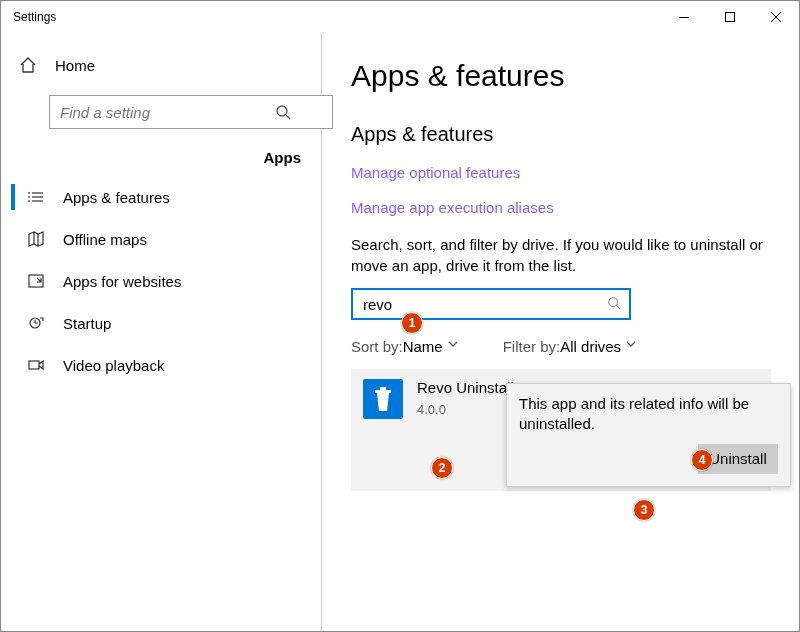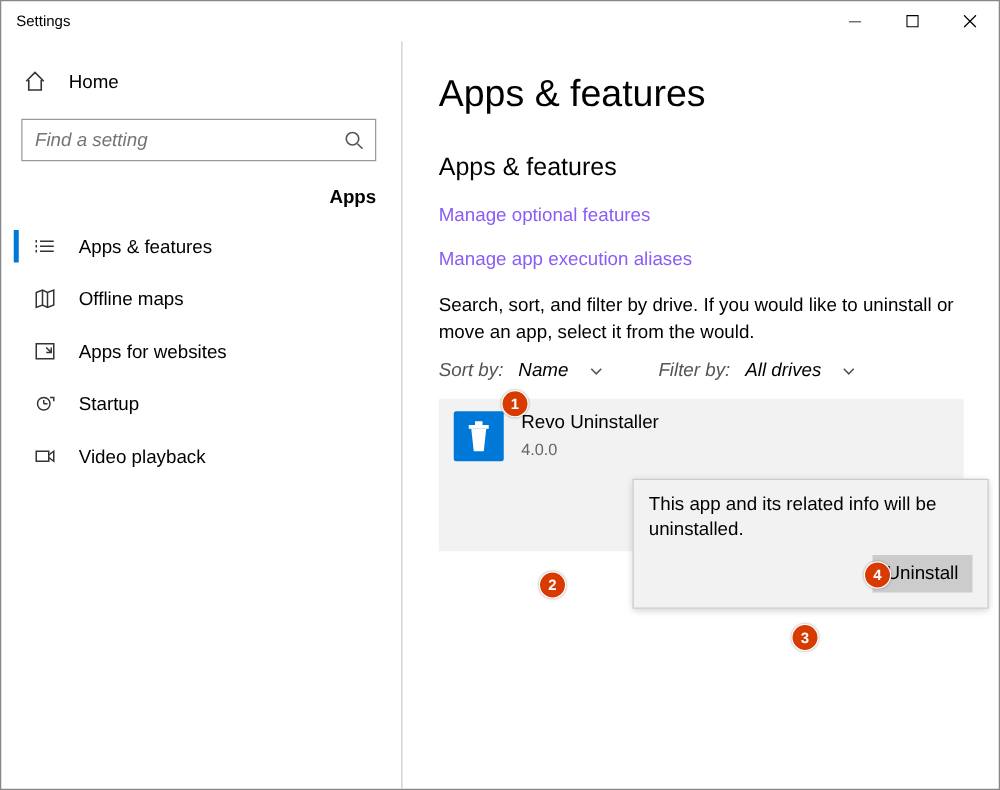--- a/index.html
+++ b/index.html
@@ -6,37 +6,37 @@
   body { width: 800px; height: 632px; background: #fff; overflow: hidden; position: relative; border: 1px solid #888;}
   .titlebar { height: 32px; display:flex; align-items:center; padding-left: 12px; font-size: 12px; color:#000; position:relative;}
   .win-controls { position:absolute; right:0; top:0; display:flex;}
   .win-btn { width:46px; height:32px; display:flex; align-items:center; justify-content:center; font-size:11px; font-family: monospace;}
   .win-btn.close { font-size:14px;}
   .content { display:flex; height: calc(100% - 32px); }
   .sidebar { width: 320px; padding-top: 12px; padding-left: 10px; padding-right: 12px; border-right: 0;}
   .home-row { display:flex; align-items:center; height:40px; gap:18px; padding-left:8px; margin-bottom:10px;}
   .home-label { font-size:15px;}
   .search-wrap { position:relative; margin: 4px 8px 14px 6px;}
-  .search-wrap input { width:100%; height:34px; border:1px solid #999; padding: 0 34px 0 10px; font-size:15px; font-style: italic; color:#555; outline:none;}
+  .search-wrap input { width:100%; height:34px; border:1px solid #999; padding: 0 34px 0 10px; font-size:15px; font-style: italic; color:#555; outline:none;margin-left:32px;}
   .search-wrap .sicon { position:absolute; right:10px; top:9px; width:16px; height:16px;}
   .section-title { font-weight:600; font-size:15px; padding: 6px 8px 10px 8px; text-align: right;}
   .nav-item { display:flex; align-items:center; height:42px; gap:18px; padding-left:16px; font-size:15px; position:relative;}
   .nav-item.active::before { content:""; position:absolute; left:0; top:8px; width:4px; height:26px; background:#0078d7;}
   .nav-icon { width:18px; height:18px; display:flex; align-items:center; justify-content:center;}
   .divider { position:absolute; left:320px; top:32px; width:1px; height:600px; background:#ccc;}
   .main { flex:1; padding: 10px 16px 0 30px; position:relative;}
   h1.page-title { font-weight:300; font-size:30px; margin: 16px 0 30px 0;}
   h2.sub-title { font-weight:400; font-size:20px; margin-bottom:18px;}
   .link { color:#8b5cf6; font-size:15px; margin-bottom:18px; display:block;}
   .desc { font-size:15px; color:#000; line-height:1.4; margin-bottom:12px; max-width:420px;}
   .app-search { position:relative; width:280px; margin-bottom:18px;}
   .app-search input { width:100%; height:32px; border:2px solid #0078d7; padding:0 34px 0 10px; font-size:15px; outline:none;}
   .app-search .sicon { position:absolute; right:10px; top:8px; width:14px; height:14px; color:#777;}
   .sort-row { display:flex; gap:44px; font-size:15px; margin-bottom:14px;}
-  .sort-item { display:flex; align-items:center; gap:12px;font-style:italic;}
+  .sort-item { display:flex; align-items:flex-start; gap:0;}
   .sort-label-val { color:#555;}
   .sort-val { color:#000;}
   .chev { width:12px; height:12px; margin-left:4px;}
   .app-entry { background:#f2f2f2; padding:10px 12px 12px 12px; width:420px; }
   .app-row { display:flex; align-items:flex-start; gap:14px;}
   .app-icon { width:40px; height:40px; background:#0078d7; border-radius:2px; display:flex; align-items:center; justify-content:center;}
   .app-meta { display:flex; flex-direction:column; gap:6px;}
   .app-name { font-size:15px;}
   .app-ver { font-size:13px; color:#666;}
   .app-buttons { display:flex; justify-content:flex-end; gap:6px; margin-top:28px;}
@@ -152,22 +152,31 @@
       </span>
       <span>Video playback</span>
     </div>
   </div>
 
   <div class="main">
     <h1 class="page-title">Apps &amp; features</h1>
     <h2 class="sub-title">Apps &amp; features</h2>
     <a class="link">Manage optional features</a>
     <a class="link">Manage app execution aliases</a>
-    <p class="desc">Search, sort, and filter by drive. If you would like to uninstall or move an app, select it from the would.</p>
-
+    <p class="desc">Search, sort, and filter by drive. If you would like to uninstall or move an app, drive it from the list.</p>
+
+    <div class="app-search">
+      <input type="text" value="revo" style="">
+      <span class="sicon">
+        <svg width="14" height="14" viewBox="0 0 16 16">
+            <circle cx="7" cy="7" r="5" fill="none" stroke="#888" stroke-width="1.3"></circle>
+            <line x1="11" y1="11" x2="15" y2="15" stroke="#888" stroke-width="1.3"></line>
+          </svg>
+      </span>
+    </div>
 
     <div class="sort-row">
       <div class="sort-item">
         <span class="sort-label-val">Sort by:</span>
         <span class="sort-val">Name</span>
         <span>
           <svg class="chev" viewBox="0 0 12 12">
               <path d="M2 4 L6 8 L10 4" fill="none" stroke="#555" stroke-width="1.3"></path>
             </svg>
         </span>

